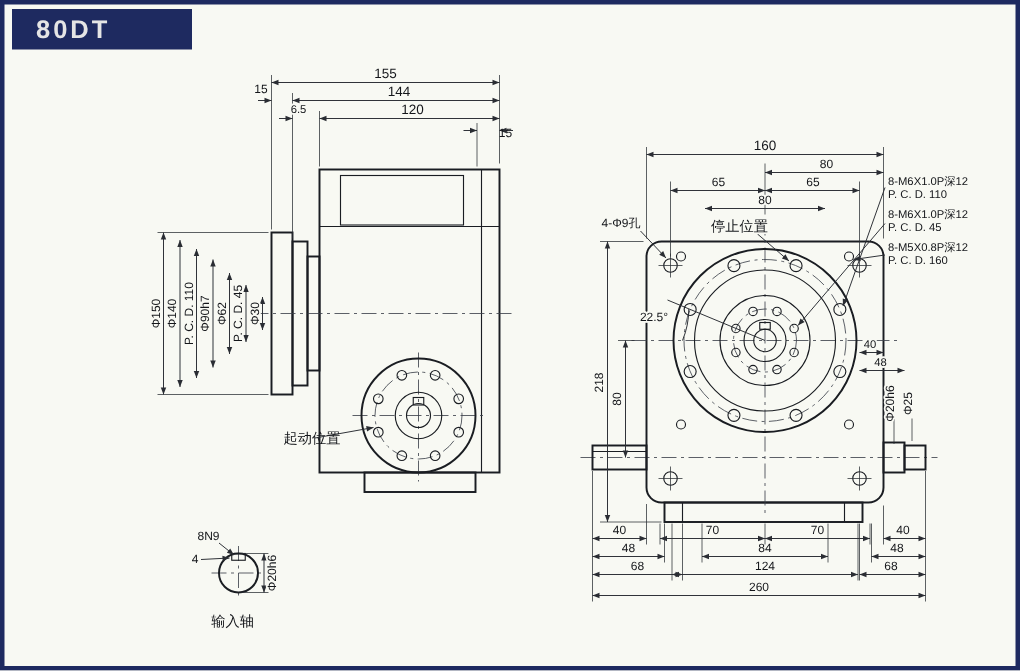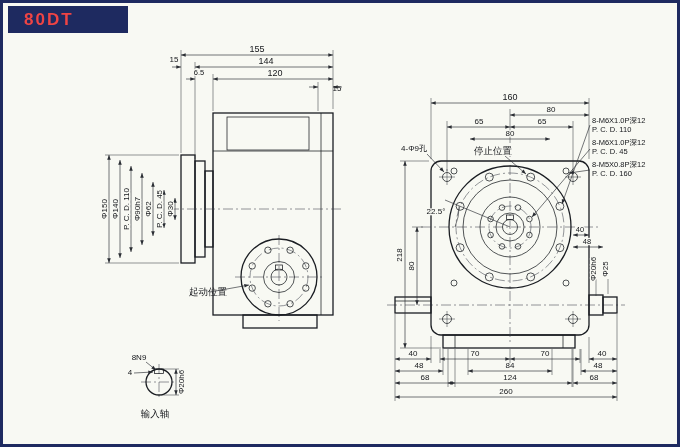--- a/index.html
+++ b/index.html
@@ -3,21 +3,21 @@
 <meta charset="utf-8">
 <style>
   html,body { margin:0; padding:0; background:#d9d9d9; }
   .page {
     position:relative; width:680px; height:447px; margin:0 auto;
     background:#f8f9f3; border:3px solid #1e2a60; box-sizing:border-box;
     font-family:"Liberation Sans", sans-serif; overflow:hidden;
   }
   .model-box {
     position:absolute; left:5px; top:3px; width:120px; height:27px;
-    background:#1e2a60; color:#ef4444; display:flex; align-items:center;
+    background:#1e2a60; color:#e5e5e5; display:flex; align-items:center;
     padding-left:16px; box-sizing:border-box;
     font-size:17px; font-weight:bold; letter-spacing:2px;
   }
   svg { position:absolute; left:0; top:0; }
   .o  { stroke:#1a1d22; stroke-width:1.3; fill:none; }
   .o2 { stroke:#1a1d22; stroke-width:0.75; fill:none; }
   .dim{ stroke:#2a2d33; stroke-width:0.65; fill:none; }
   .ext{ stroke:#2a2d33; stroke-width:0.5; fill:none; }
   .cl { stroke:#3a3f49; stroke-width:0.55; fill:none; stroke-dasharray:10 3 2 3; }
   text { fill:#14161a; font-family:"Liberation Sans", sans-serif; }

